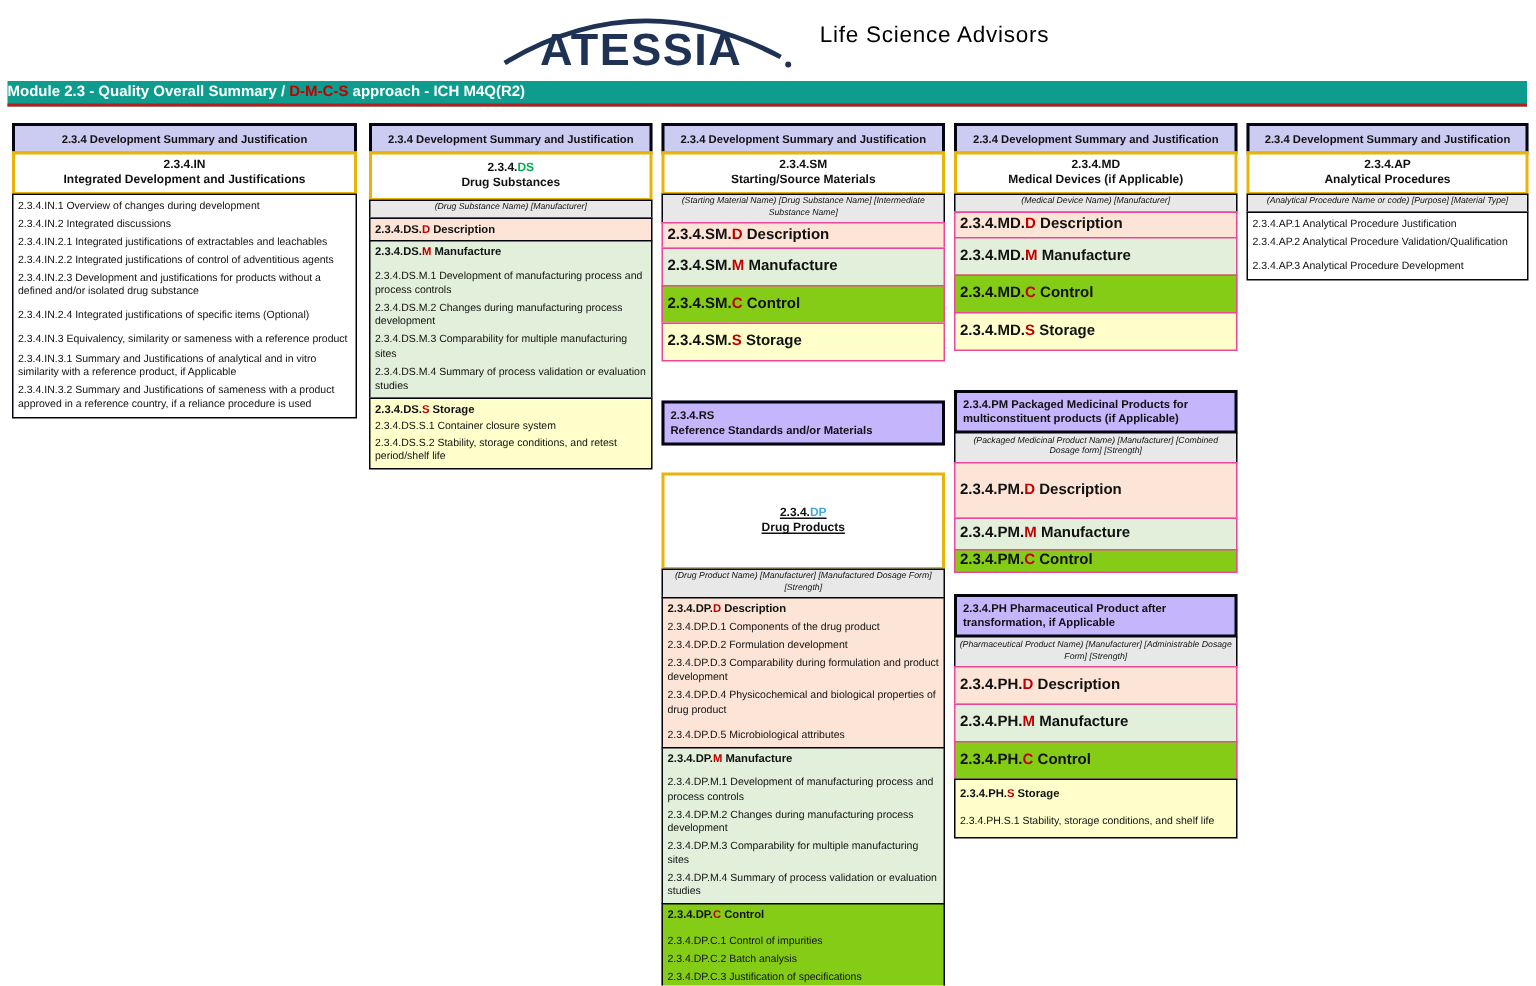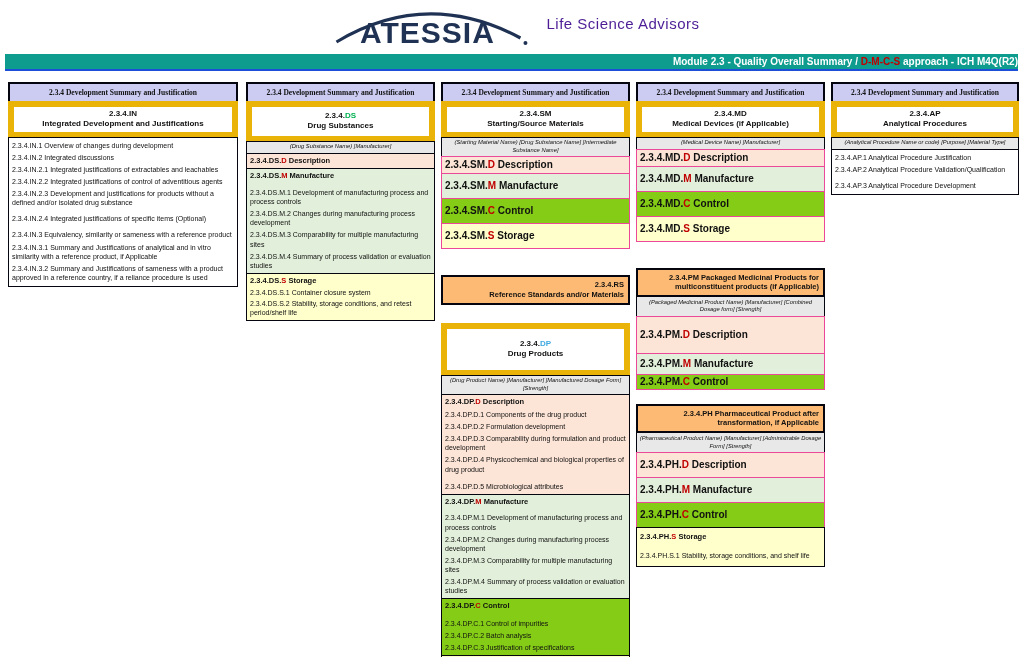--- a/index.html
+++ b/index.html
@@ -3,35 +3,35 @@
 <meta charset="utf-8">
 <style>
   html,body{margin:0;padding:0;}
   body{
     width:1024px;height:657px;position:relative;overflow:hidden;
     background:#ffffff;font-family:"Liberation Sans",sans-serif;color:#111;
   }
   
   .logo-wrap{position:absolute;top:2px;left:50%;transform:translateX(-50%);
     display:flex;align-items:center;gap:12px;}
-  .tagline{font-size:15px;color:#4c1d95;letter-spacing:.5px;padding-bottom:7px;}
+  .tagline{font-size:15px;color:#000000;letter-spacing:.5px;padding-bottom:7px;}
   
   .banner{position:absolute;left:5px;right:6px;top:54px;height:15px;
-    background:#0e9c8f;border-bottom:2px solid #1d4ed8;
-    color:#fff;font-weight:bold;font-size:10px;line-height:15px;text-align:right;}
+    background:#0e9c8f;border-bottom:2px solid #b91c1c;
+    color:#fff;font-weight:bold;font-size:10px;line-height:15px;text-align:left;}
   .banner .dmcs{color:#c00000;}
   
   .col{position:absolute;top:82px;}
   .dev-hdr{background:#ccccf2;border:2px solid #05050f;font-weight:bold;
-    font-size:7.5px;text-align:center;padding:4px 1px;font-family:Liberation Serif, serif;}
-  .titlebox{background:#fff;border:6px solid #eab308;margin-top:-2px;
+    font-size:7.5px;text-align:center;padding:4px 1px;}
+  .titlebox{background:#fff;border:2px solid #eab308;margin-top:-2px;
     text-align:center;font-weight:bold;padding:2px 1px;}
   .titlebox .code{font-size:8px;line-height:1.3;}
   .titlebox .tname{font-size:8px;line-height:1.3;}
-  .titlebox.pad{padding:10px 1px;}
+  .titlebox.pad{padding:20px 1px;text-decoration:underline;}
   .sub{background:#e8e8e8;border:1px solid #05050f;margin-top:-1px;
     font-style:italic;font-size:5.8px;line-height:1.35;text-align:center;padding:1.5px 2px;}
   .sec{border:1px solid #05050f;margin-top:-1px;padding:2px 3px 3px 3px;
     font-size:7px;line-height:1.3;}
   .sec-h{font-weight:bold;font-size:7.5px;line-height:1.3;}
   .salmon{background:#fce4d6;}
   .green{background:#e2efda;}
   .blue{background:#84cc16;}
   .yellow{background:#ffffcc;}
   .listbox{background:#fff;border:1px solid #05050f;margin-top:-1px;
@@ -40,22 +40,22 @@
   .li:first-child{margin-top:0;}
   .mt2{margin-top:2px;}
   .mt3{margin-top:3px;}
   .mt7{margin-top:7px;}
   .mt8{margin-top:8px;}
   .mt12{margin-top:12px;}
   .row{border:1px solid #ec4899;margin-top:-1px;font-weight:bold;
     font-size:10px;line-height:1.2;padding:2px 3px;}
   .row.tall{padding:6px 3px;}
   .row.xtall{padding:12px 3px;}
-  .box-title{background:#fdba74;border:2px solid #05050f;font-weight:bold;
-    font-size:7.5px;text-align:right;padding:3px 4px;line-height:1.3;}
+  .box-title{background:#c4b5fd;border:2px solid #05050f;font-weight:bold;
+    font-size:7.5px;text-align:left;padding:3px 4px;line-height:1.3;}
   .red{color:#c00000;}
   .code-green{color:#00b050;}
   .code-blue{color:#3fa9e0;}
   .gap26{margin-top:26px;}
   .gap18{margin-top:18px;}
   .gap14{margin-top:14px;}
 </style>
 </head>
 <body>
 

